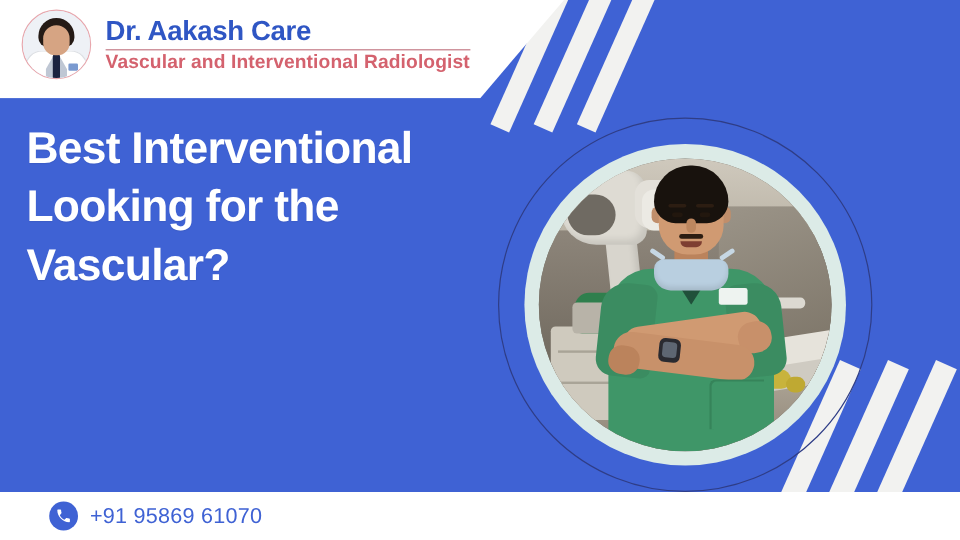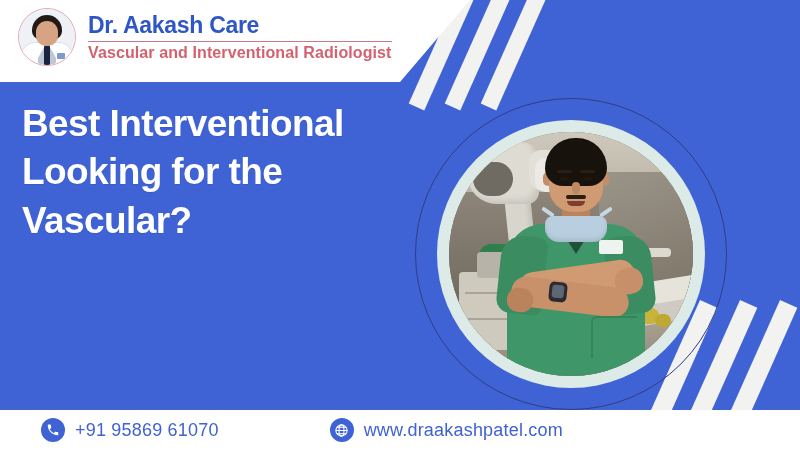--- a/index.html
+++ b/index.html
@@ -403,27 +403,15 @@
 
   <div class="footer">
     <a class="contact phone" href="#" style="text-decoration:none;">
       <span class="c-icon">
         <svg width="14" height="14" viewBox="0 0 24 24" fill="#ffffff" aria-hidden="true">
           <path d="M6.6 10.8c1.5 2.9 3.7 5.1 6.6 6.6l2.2-2.2c.3-.3.7-.4 1-.2 1.2.4 2.4.6 3.6.6.6 0 1 .4 1 1V20c0 .6-.4 1-1 1C10.8 21 3 13.2 3 3.6c0-.6.4-1 1-1H7.4c.6 0 1 .4 1 1 0 1.3.2 2.5.6 3.6.1.4 0 .8-.2 1l-2.2 2.6z"></path>
         </svg>
       </span>
       <span class="c-text">+91 95869 61070</span>
     </a>
-    <a class="contact web" href="#" style="text-decoration:none;">
-      <span class="c-icon">
-        <svg width="15" height="15" viewBox="0 0 24 24" fill="none" stroke="#ffffff" stroke-width="1.7" aria-hidden="true">
-          <circle cx="12" cy="12" r="9"></circle>
-          <ellipse cx="12" cy="12" rx="4" ry="9"></ellipse>
-          <line x1="3" y1="12" x2="21" y2="12"></line>
-          <line x1="4.6" y1="6.8" x2="19.4" y2="6.8"></line>
-          <line x1="4.6" y1="17.2" x2="19.4" y2="17.2"></line>
-        </svg>
-      </span>
-      <span class="c-text">www.draakashpatel.com</span>
-    </a>
   </div>
 
 </div>
 
 </body></html>

